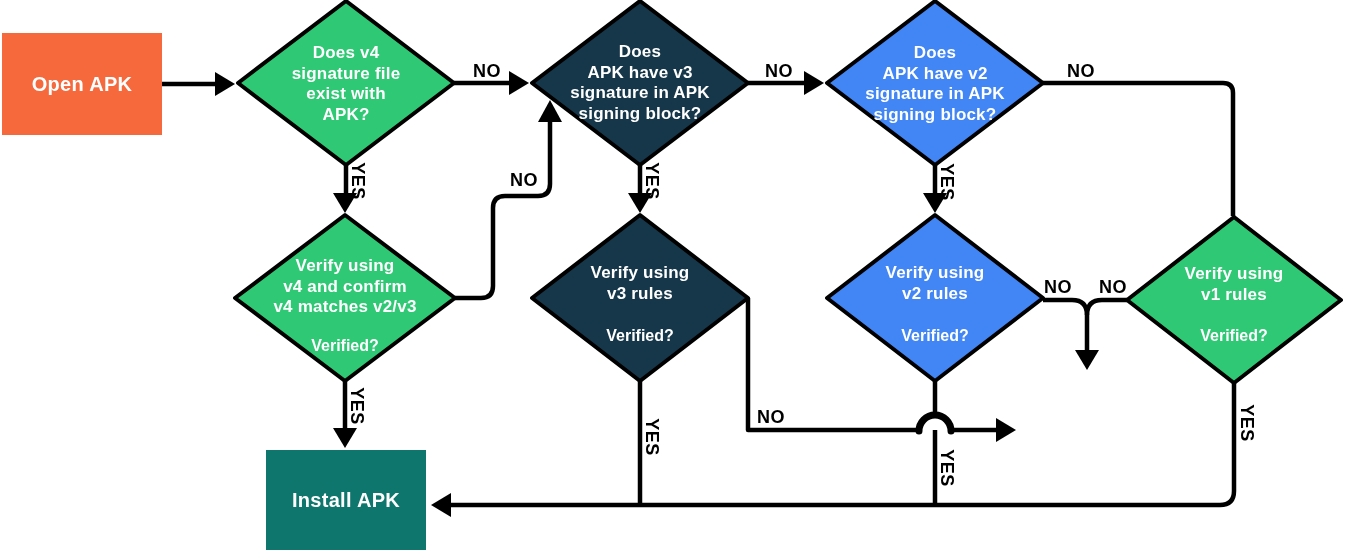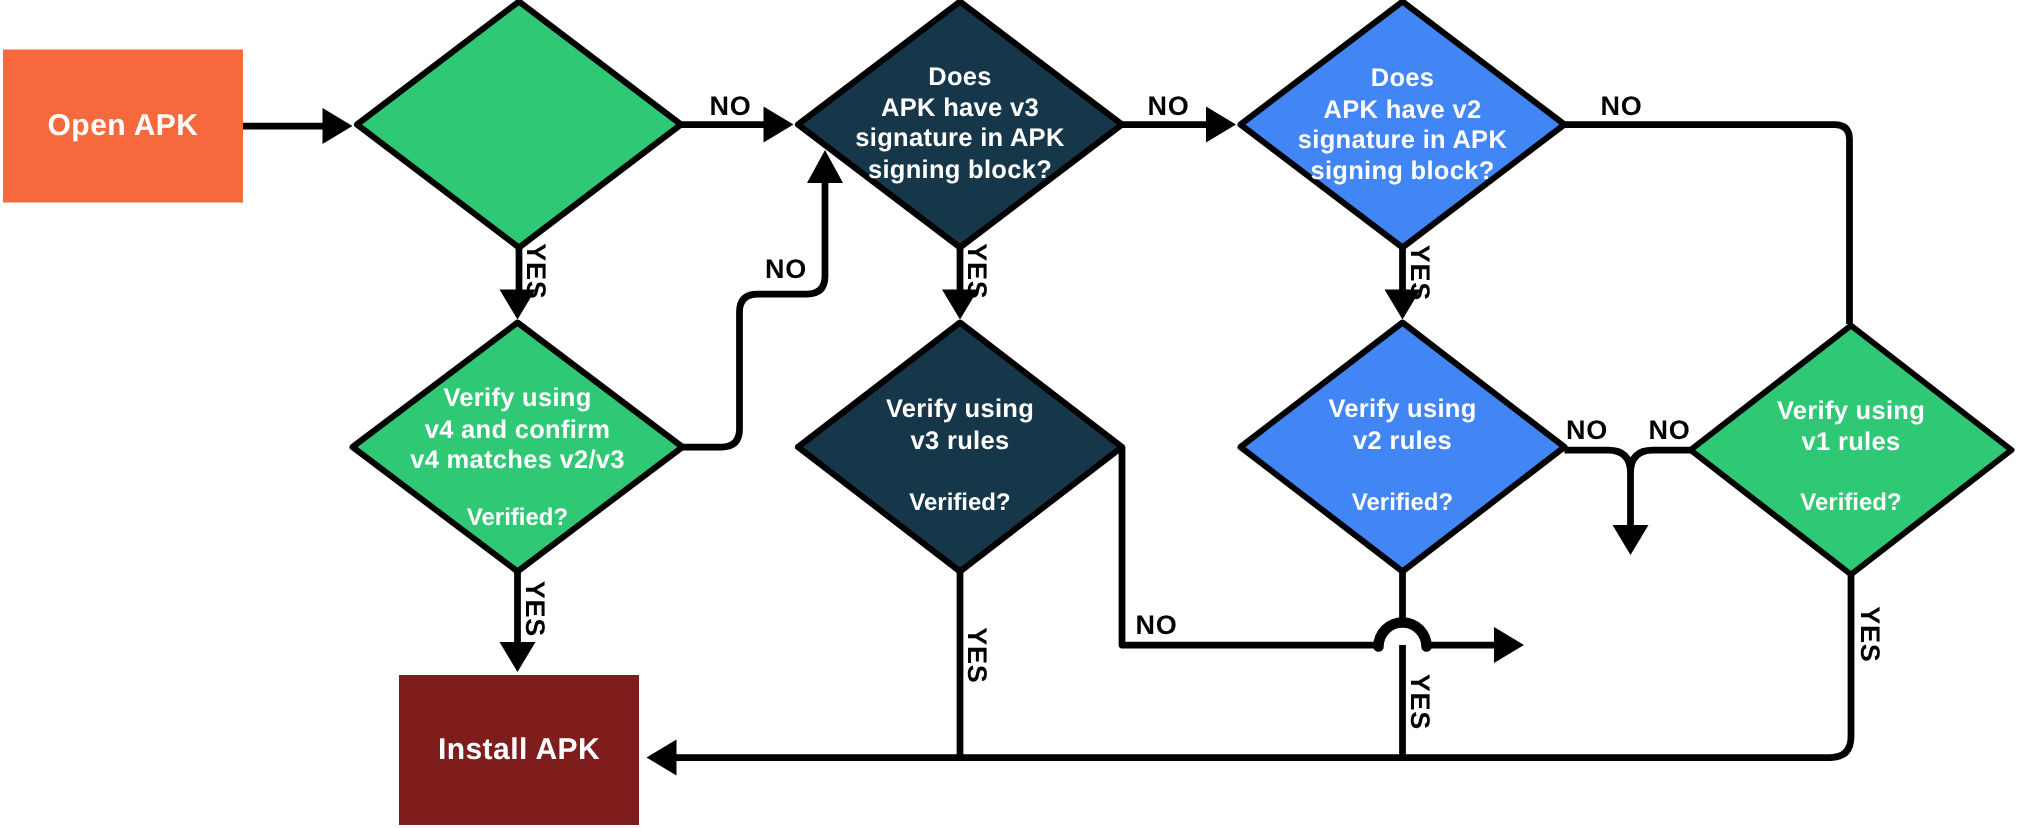--- a/index.html
+++ b/index.html
@@ -27,21 +27,21 @@
   .edge-label.vertical{transform:translate(-50%,-50%) rotate(90deg);}
 </style>
 </head>
 <body>
 
 <div class="stage">
 
   <div class="box" style="left: 2px; top: 33px; width: 160px; height: 102px; background-color: rgb(245, 105, 61); justify-content: center;">
     <span class="box-label">Open APK</span>
   </div>
-  <div class="box" style="left: 266px; top: 450px; width: 160px; height: 100px; background-color: #7f1d1d;">
+  <div class="box" style="left: 266px; top: 450px; width: 160px; height: 100px; background-color: #0f766e;">
     <span class="box-label">Install APK</span>
   </div>
 
   <svg class="layer" width="1347" height="552" viewBox="0 0 1347 552">
 
     <g fill="none" stroke="#000000" stroke-width="4.5" stroke-linejoin="round">
       <path d="M162,84 L217,84"></path>
       <path d="M454,83 L511,83"></path>
       <path d="M346,165 L346,195"></path>
       <path d="M748,83 L806,83"></path>
@@ -80,20 +80,24 @@
       <polygon points="640,213 628,193 652,193"></polygon>
       <polygon points="935,213 923,193 947,193"></polygon>
       <polygon points="550,100 538,122 562,122"></polygon>
       <polygon points="345,448 333,428 357,428"></polygon>
       <polygon points="431,505 451,493 451,517"></polygon>
       <polygon points="1016,430 996,418 996,442"></polygon>
       <polygon points="1087,370 1075,350 1099,350"></polygon>
     </g>
   </svg>
 
+  <div class="node-label q" style="left:346px;top:84px;">Does v4
+signature file
+exist with
+APK?</div>
   <div class="node-label q" style="left:640px;top:83px;">Does
 APK have v3
 signature in APK
 signing block?</div>
   <div class="node-label q" style="left:935px;top:84px;">Does
 APK have v2
 signature in APK
 signing block?</div>
 
   <div class="node-label q" style="left:345px;top:287px;">Verify using

